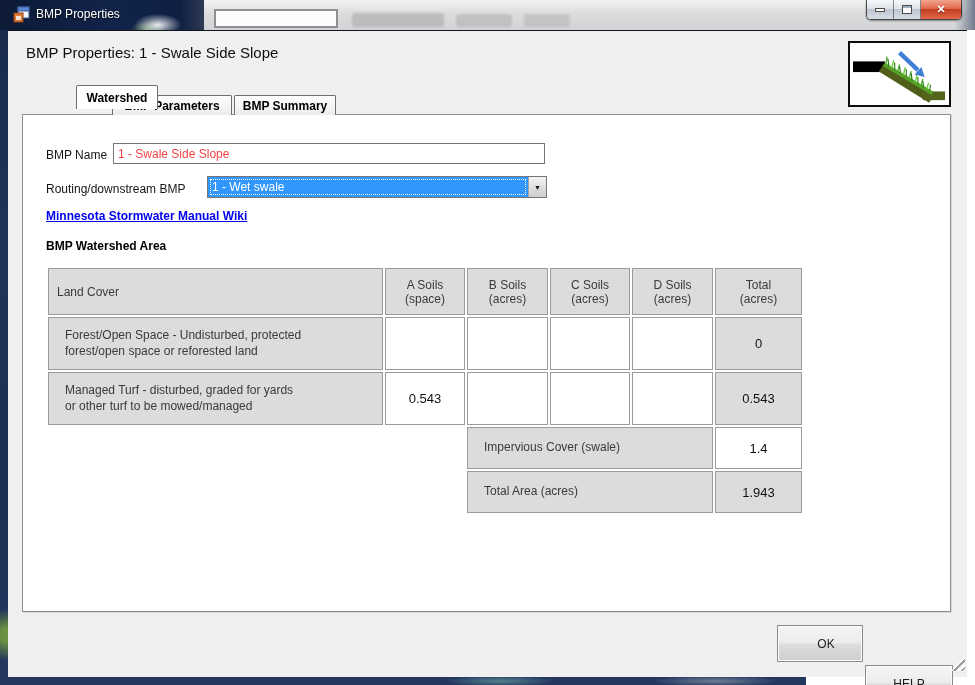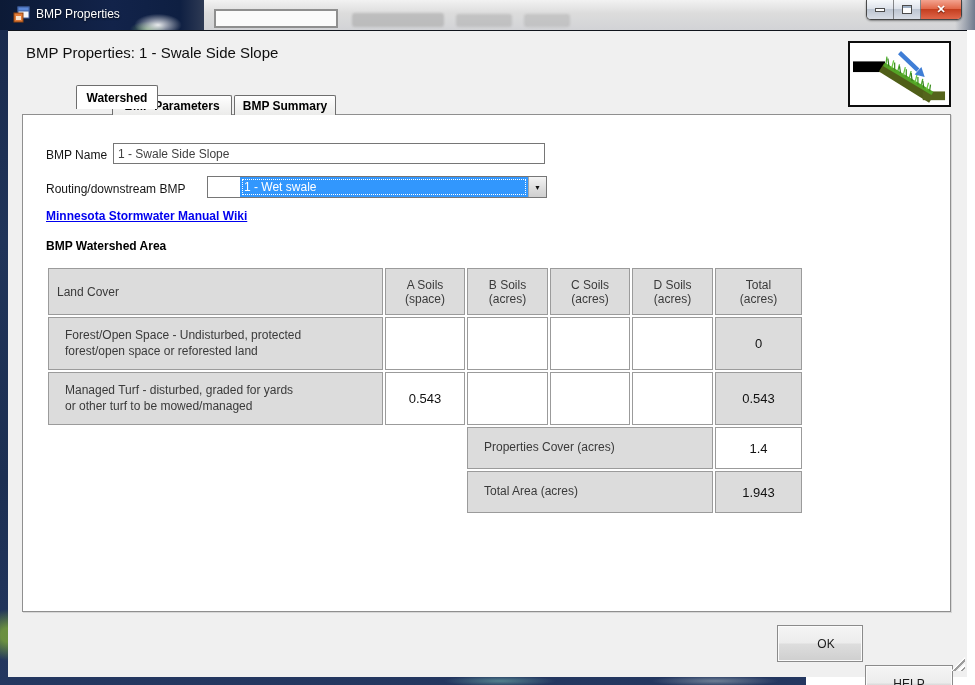--- a/index.html
+++ b/index.html
@@ -60,23 +60,23 @@
   .tab.active { left:28px; top:85px; width:82px; height:24px; background:#ffffff; z-index:4;margin-left:48px; }
   .tab.t2 { left:112px; top:95px; width:120px; height:20px; }
   .tab.t3 { left:234px; top:95px; width:102px; height:20px; }
 
   .tab-panel { position:absolute; left:22px; top:114px; width:929px; height:498px; background:#ffffff; border:1px solid #8f8f8f; box-shadow:1px 1px 0 #d7d7d7; z-index:1; }
 
   
   .fld-label { position:absolute; font-size:12px; color:#151515; }
   .lbl-name { left:46px; top:148px; }
   .lbl-routing { left:46px; top:182px; }
-  .name-input { position:absolute; left:113px; top:143px; width:432px; height:21px; border:1px solid #767676; font-family:"Liberation Sans",sans-serif; font-size:12px; padding:0 4px; color:#404040; background:#fff; }
+  .name-input { position:absolute; left:113px; top:143px; width:432px; height:21px; border:1px solid #767676; font-family:"Liberation Sans",sans-serif; font-size:12px; padding:0 4px; color:#ef4444; background:#fff; }
   .combo { position:absolute; left:207px; top:176px; width:340px; height:22px; border:1px solid #767676; background:#fff; display:flex; }
-  .combo-sel { flex:1; background:#3297fd; color:#fff; font-size:12px; display:flex; align-items:center; padding:0 4px; outline:1px dotted #fff; outline-offset:-3px;margin-left:32px; }
+  .combo-sel { flex:1; background:#3297fd; color:#fff; font-size:12px; display:flex; align-items:center; padding:0 4px; outline:1px dotted #fff; outline-offset:-3px; }
   .combo-btn { width:18px; display:flex; align-items:center; justify-content:center; font-size:7px; color:#111; background:linear-gradient(180deg,#f4f4f4,#dcdcdc 60%,#cfcfcf); border-left:1px solid #a5a5a5; }
   .wiki-link { position:absolute; left:46px; top:209px; font-size:12px; font-weight:bold; color:#0000ee; text-decoration:underline; cursor:pointer; }
   .section-heading { position:absolute; left:46px; top:239px; font-size:12px; font-weight:bold; color:#000; }
 
   
   .ws-table { position:absolute; left:48px; top:268px; display:grid;
     grid-template-columns:335px 80px 81px 80px 81px 87px;
     grid-template-rows:47px 53px 53px 42px 42px; gap:2px; }
   .cell { border:1px solid #9b9b9b; font-size:12px; color:#3a3a3a; }
   .cell.gray { background:#dcdcdc; }
@@ -210,21 +210,21 @@
     <div class="cell gray num">0</div>
 
     <div class="cell gray rowlabel">Managed Turf -  disturbed, graded for yards
 or other turf to be mowed/managed</div>
     <input class="cell" value="0.543" style="">
     <input class="cell" value="" style="">
     <input class="cell" value="" style="">
     <input class="cell" value="" style="">
     <div class="cell gray num">0.543</div>
 
-    <div class="cell gray rowlabel imp-label">Properties Cover (acres)</div>
+    <div class="cell gray rowlabel imp-label">Impervious Cover (swale)</div>
     <input class="cell imp-value" value="1.4" style="">
 
     <div class="cell gray rowlabel tot-label">Total Area (acres)</div>
     <div class="cell gray num tot-value">1.943</div>
   </div>
 
   <div class="dlg-btn btn-ok" style="z-index:5;">OK</div>
   <div class="dlg-btn btn-help" style="z-index:5;">HELP</div>
 
   <div class="resize-grip" style="z-index:5;"></div>

